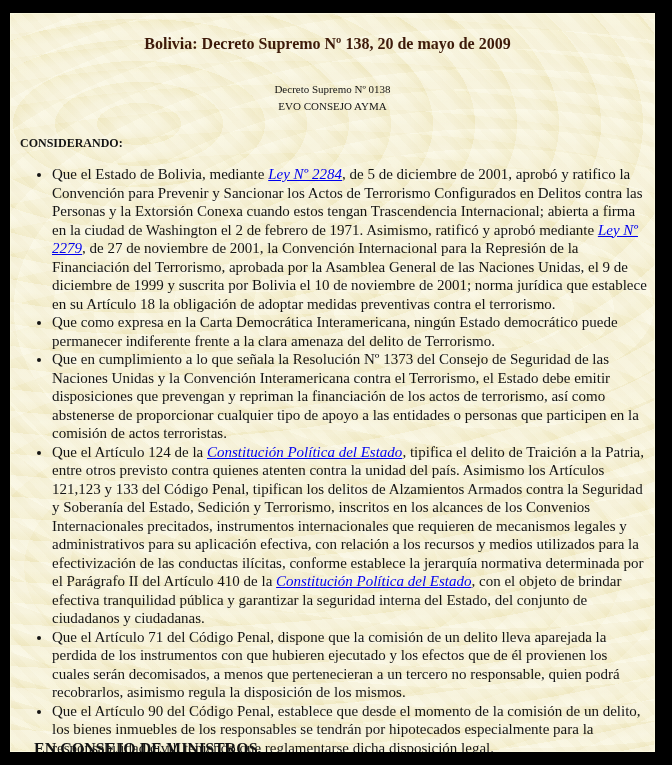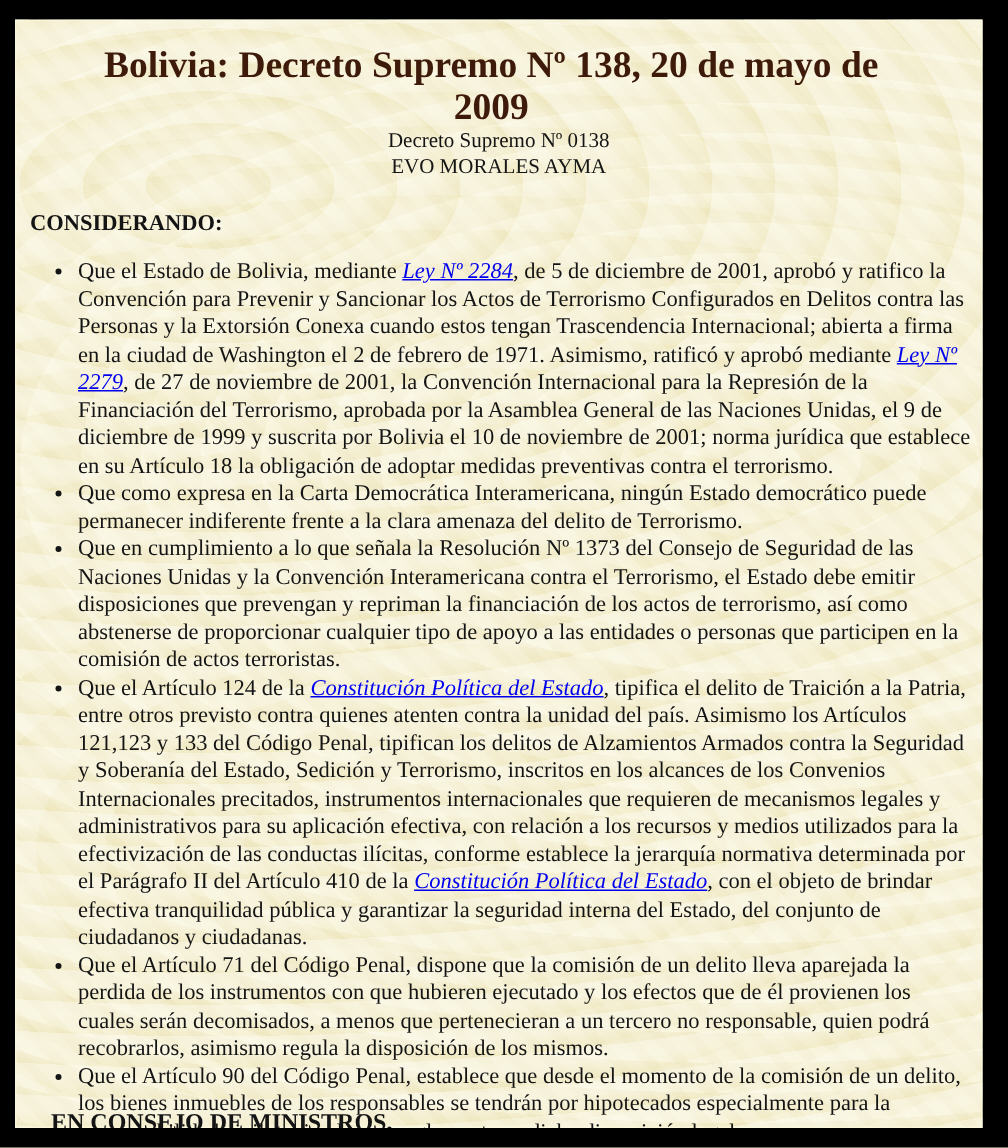--- a/index.html
+++ b/index.html
@@ -34,33 +34,34 @@
     background-image:
       repeating-radial-gradient(ellipse 140px 70px at 20% 15%, rgba(255,255,252,0.35) 0 18px, rgba(255,255,252,0) 42px),
       repeating-radial-gradient(ellipse 180px 90px at 75% 40%, rgba(226,213,156,0.22) 0 16px, rgba(226,213,156,0) 40px),
       repeating-radial-gradient(ellipse 160px 80px at 45% 75%, rgba(255,255,250,0.28) 0 20px, rgba(255,255,250,0) 46px),
       repeating-linear-gradient(47deg, rgba(214,199,140,0.10) 0 7px, rgba(255,255,250,0.10) 7px 16px);
     box-shadow: inset 0 0 0 1px rgba(252,250,224,0.65);
   }
   .doc-title {
     margin: 17px 42px 0 32px;
     text-align: center;
-    font-size: 25px;
+    font-size: 16px;
     line-height: 28px;
     font-weight: bold;
     color: var(--title-color);
   }
   .doc-header {
+    margin-top: 23px;
     text-align: center;
-    font-size: 14px;
+    font-size: 11px;
     line-height: 17px;
   }
   .section-heading {
     margin: 21px 0 0 10px;
-    font-size: 15px;
+    font-size: 12px;
     font-weight: bold;
   }
   ul.considerando-list {
     margin: 14px 0 0 0;
     padding: 0 7px 0 42px;
     font-size: 15px;
     line-height: 18.5px;
     list-style: disc outside;
   }
   ul.considerando-list li {
@@ -84,21 +85,21 @@
 </style>
 </head>
 <body>
 
 <div class="page">
 
   <h1 class="doc-title">Bolivia: Decreto Supremo Nº 138, 20 de mayo de 2009</h1>
 
   <div class="doc-header">
     <div>Decreto Supremo Nº 0138</div>
-    <div>EVO MORALES AYMA</div>
+    <div>EVO CONSEJO AYMA</div>
   </div>
 
   <div class="section-heading">CONSIDERANDO:</div>
 
   <ul class="considerando-list">
       <li><span>Que el Estado de Bolivia, mediante </span><a class="doc-link" href="#">Ley Nº 2284</a><span>, de 5 de diciembre de 2001, aprobó y ratifico la Convención para Prevenir y Sancionar los Actos de Terrorismo Configurados en Delitos contra las Personas y la Extorsión Conexa cuando estos tengan Trascendencia Internacional; abierta a firma en la ciudad de Washington el 2 de febrero de 1971. Asimismo, ratificó y aprobó mediante </span><a class="doc-link" href="#">Ley Nº 2279</a><span>, de 27 de noviembre de 2001, la Convención Internacional para la Represión de la Financiación del Terrorismo, aprobada por la Asamblea General de las Naciones Unidas, el 9 de diciembre de 1999 y suscrita por Bolivia el 10 de noviembre de 2001; norma jurídica que establece en su Artículo 18 la obligación de adoptar medidas preventivas contra el terrorismo.</span></li>
       <li><span>Que como expresa en la Carta Democrática Interamericana, ningún Estado democrático puede permanecer indiferente frente a la clara amenaza del delito de Terrorismo.</span></li>
       <li><span>Que en cumplimiento a lo que señala la Resolución Nº 1373 del Consejo de Seguridad de las Naciones Unidas y la Convención Interamericana contra el Terrorismo, el Estado debe emitir disposiciones que prevengan y repriman la financiación de los actos de terrorismo, así como abstenerse de proporcionar cualquier tipo de apoyo a las entidades o personas que participen en la comisión de actos terroristas.</span></li>
       <li><span>Que el Artículo 124 de la </span><a class="doc-link" href="#">Constitución Política del Estado</a><span>, tipifica el delito de Traición a la Patria, entre otros previsto contra quienes atenten contra la unidad del país. Asimismo los Artículos 121,123 y 133 del Código Penal, tipifican los delitos de Alzamientos Armados contra la Seguridad y Soberanía del Estado, Sedición y Terrorismo, inscritos en los alcances de los Convenios Internacionales precitados, instrumentos internacionales que requieren de mecanismos legales y administrativos para su aplicación efectiva, con relación a los recursos y medios utilizados para la efectivización de las conductas ilícitas, conforme establece la jerarquía normativa determinada por el Parágrafo II del Artículo 410 de la </span><a class="doc-link" href="#">Constitución Política del Estado</a><span>, con el objeto de brindar efectiva tranquilidad pública y garantizar la seguridad interna del Estado, del conjunto de ciudadanos y ciudadanas.</span></li>
       <li><span>Que el Artículo 71 del Código Penal, dispone que la comisión de un delito lleva aparejada la perdida de los instrumentos con que hubieren ejecutado y los efectos que de él provienen los cuales serán decomisados, a menos que pertenecieran a un tercero no responsable, quien podrá recobrarlos, asimismo regula la disposición de los mismos.</span></li>

